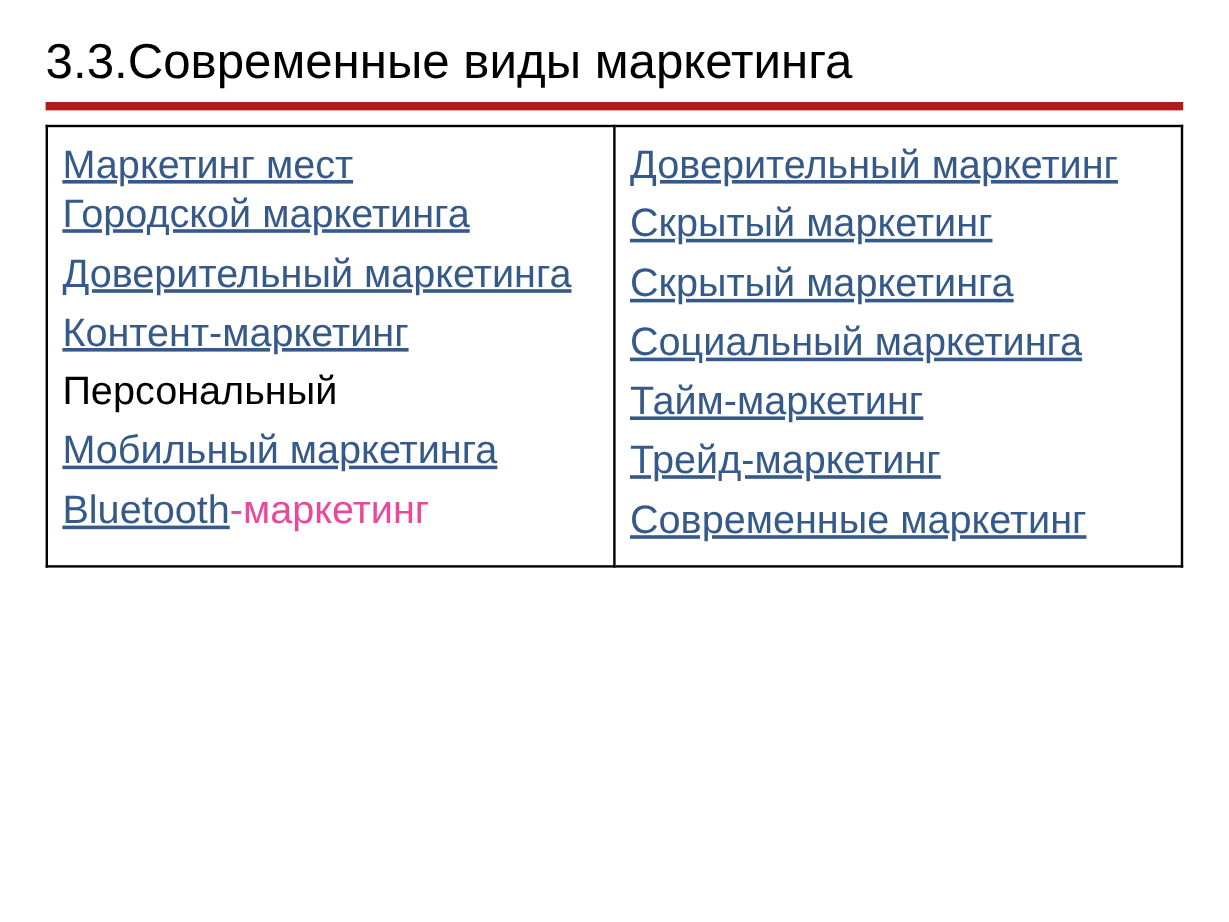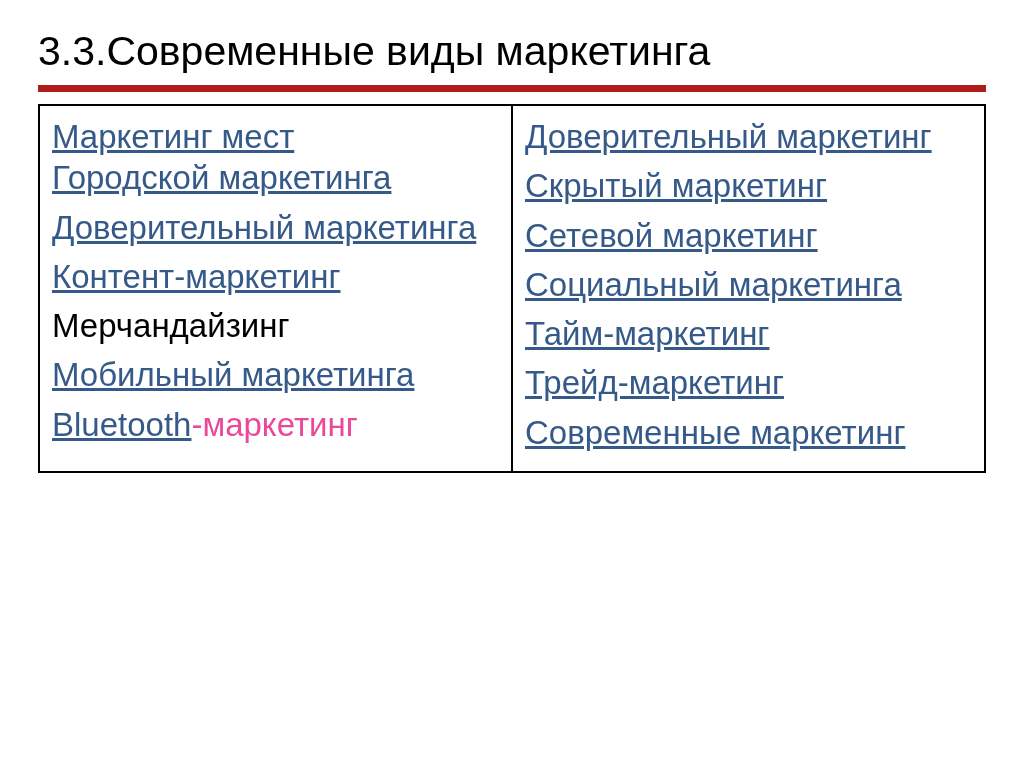--- a/index.html
+++ b/index.html
@@ -68,38 +68,38 @@
           <span class="link">Маркетинг мест</span><br>
           <span class="link">Городской маркетинга</span>
         </div>
         <div class="item">
           <span class="link">Доверительный маркетинга</span>
         </div>
         <div class="item">
           <span class="link">Контент-маркетинг</span>
         </div>
         <div class="item">
-          <span class="plain-black">Мерчандайзинг</span>
+          <span class="plain-black">Персональный</span>
         </div>
         <div class="item">
           <span class="link">Мобильный маркетинга</span>
         </div>
         <div class="item">
           <span class="link">Bluetooth</span><span class="plain">-маркетинг</span>
         </div>
       </td>
       <td>
         <div class="item">
           <span class="link">Доверительный маркетинг</span>
         </div>
         <div class="item">
           <span class="link">Скрытый маркетинг</span>
         </div>
         <div class="item">
-          <span class="link">Сетевой маркетинг</span>
+          <span class="link">Скрытый маркетинга</span>
         </div>
         <div class="item">
           <span class="link">Социальный маркетинга</span>
         </div>
         <div class="item">
           <span class="link">Тайм-маркетинг</span>
         </div>
         <div class="item">
           <span class="link">Трейд-маркетинг</span>
         </div>

